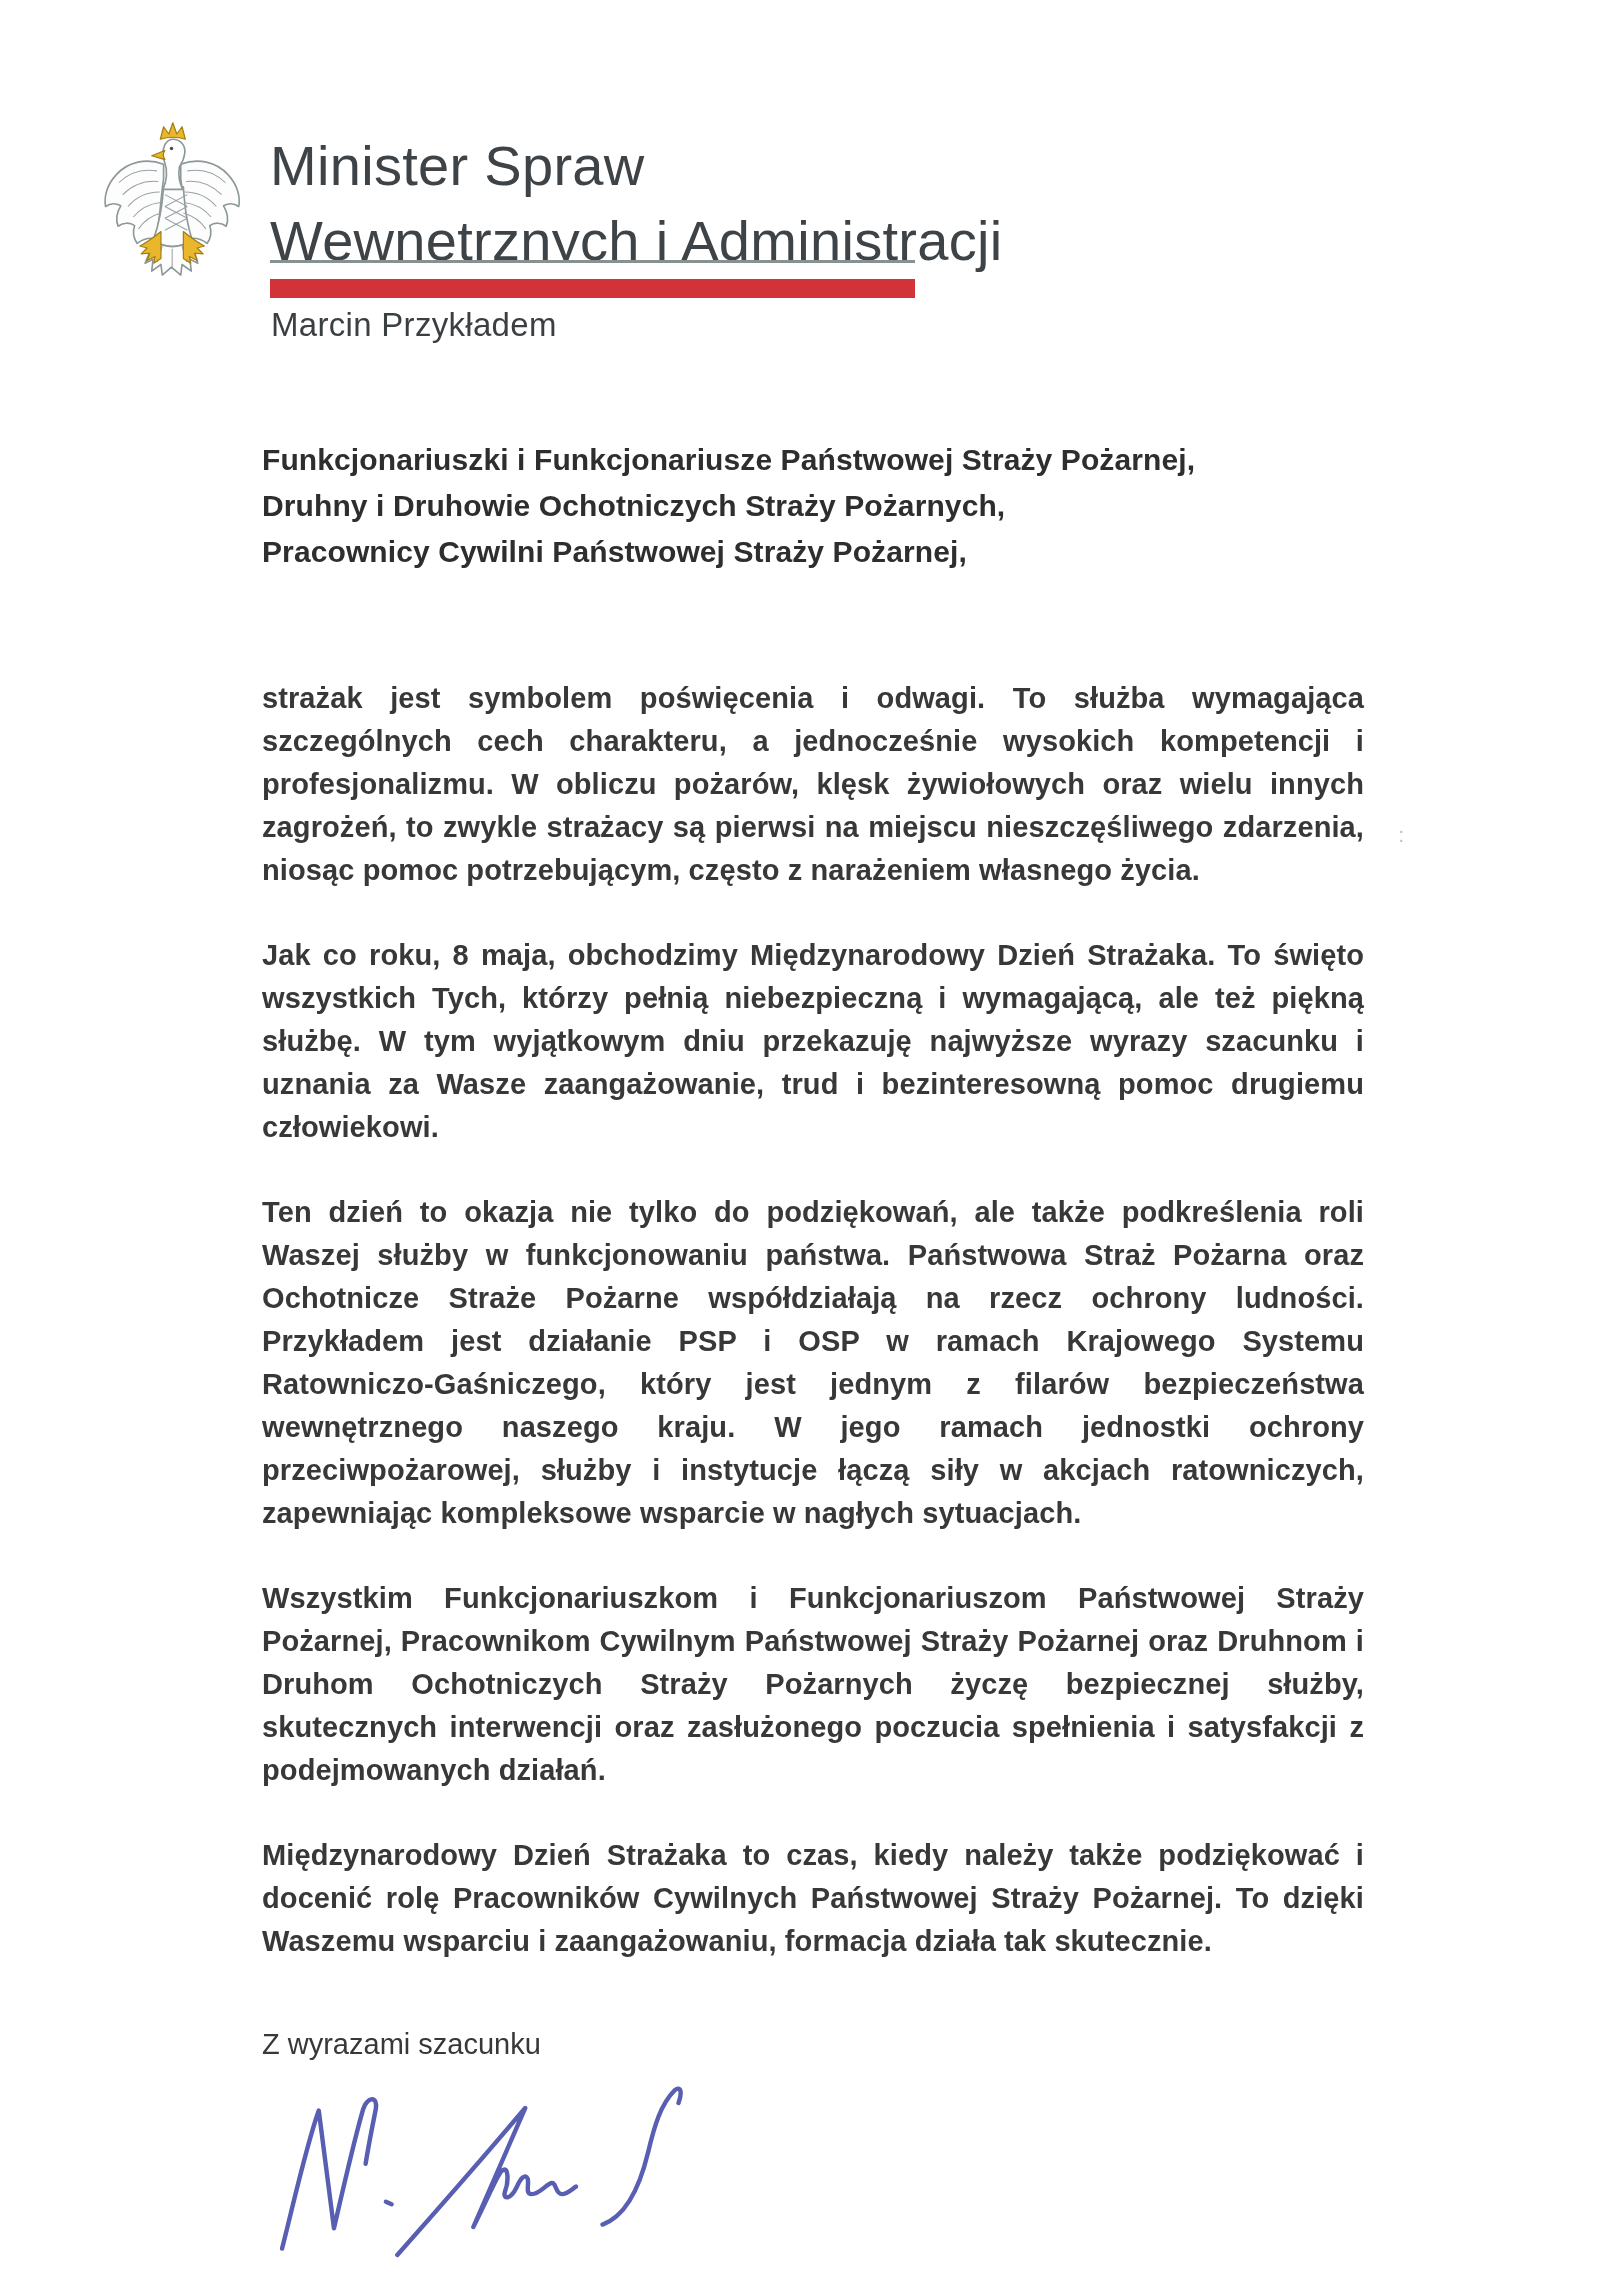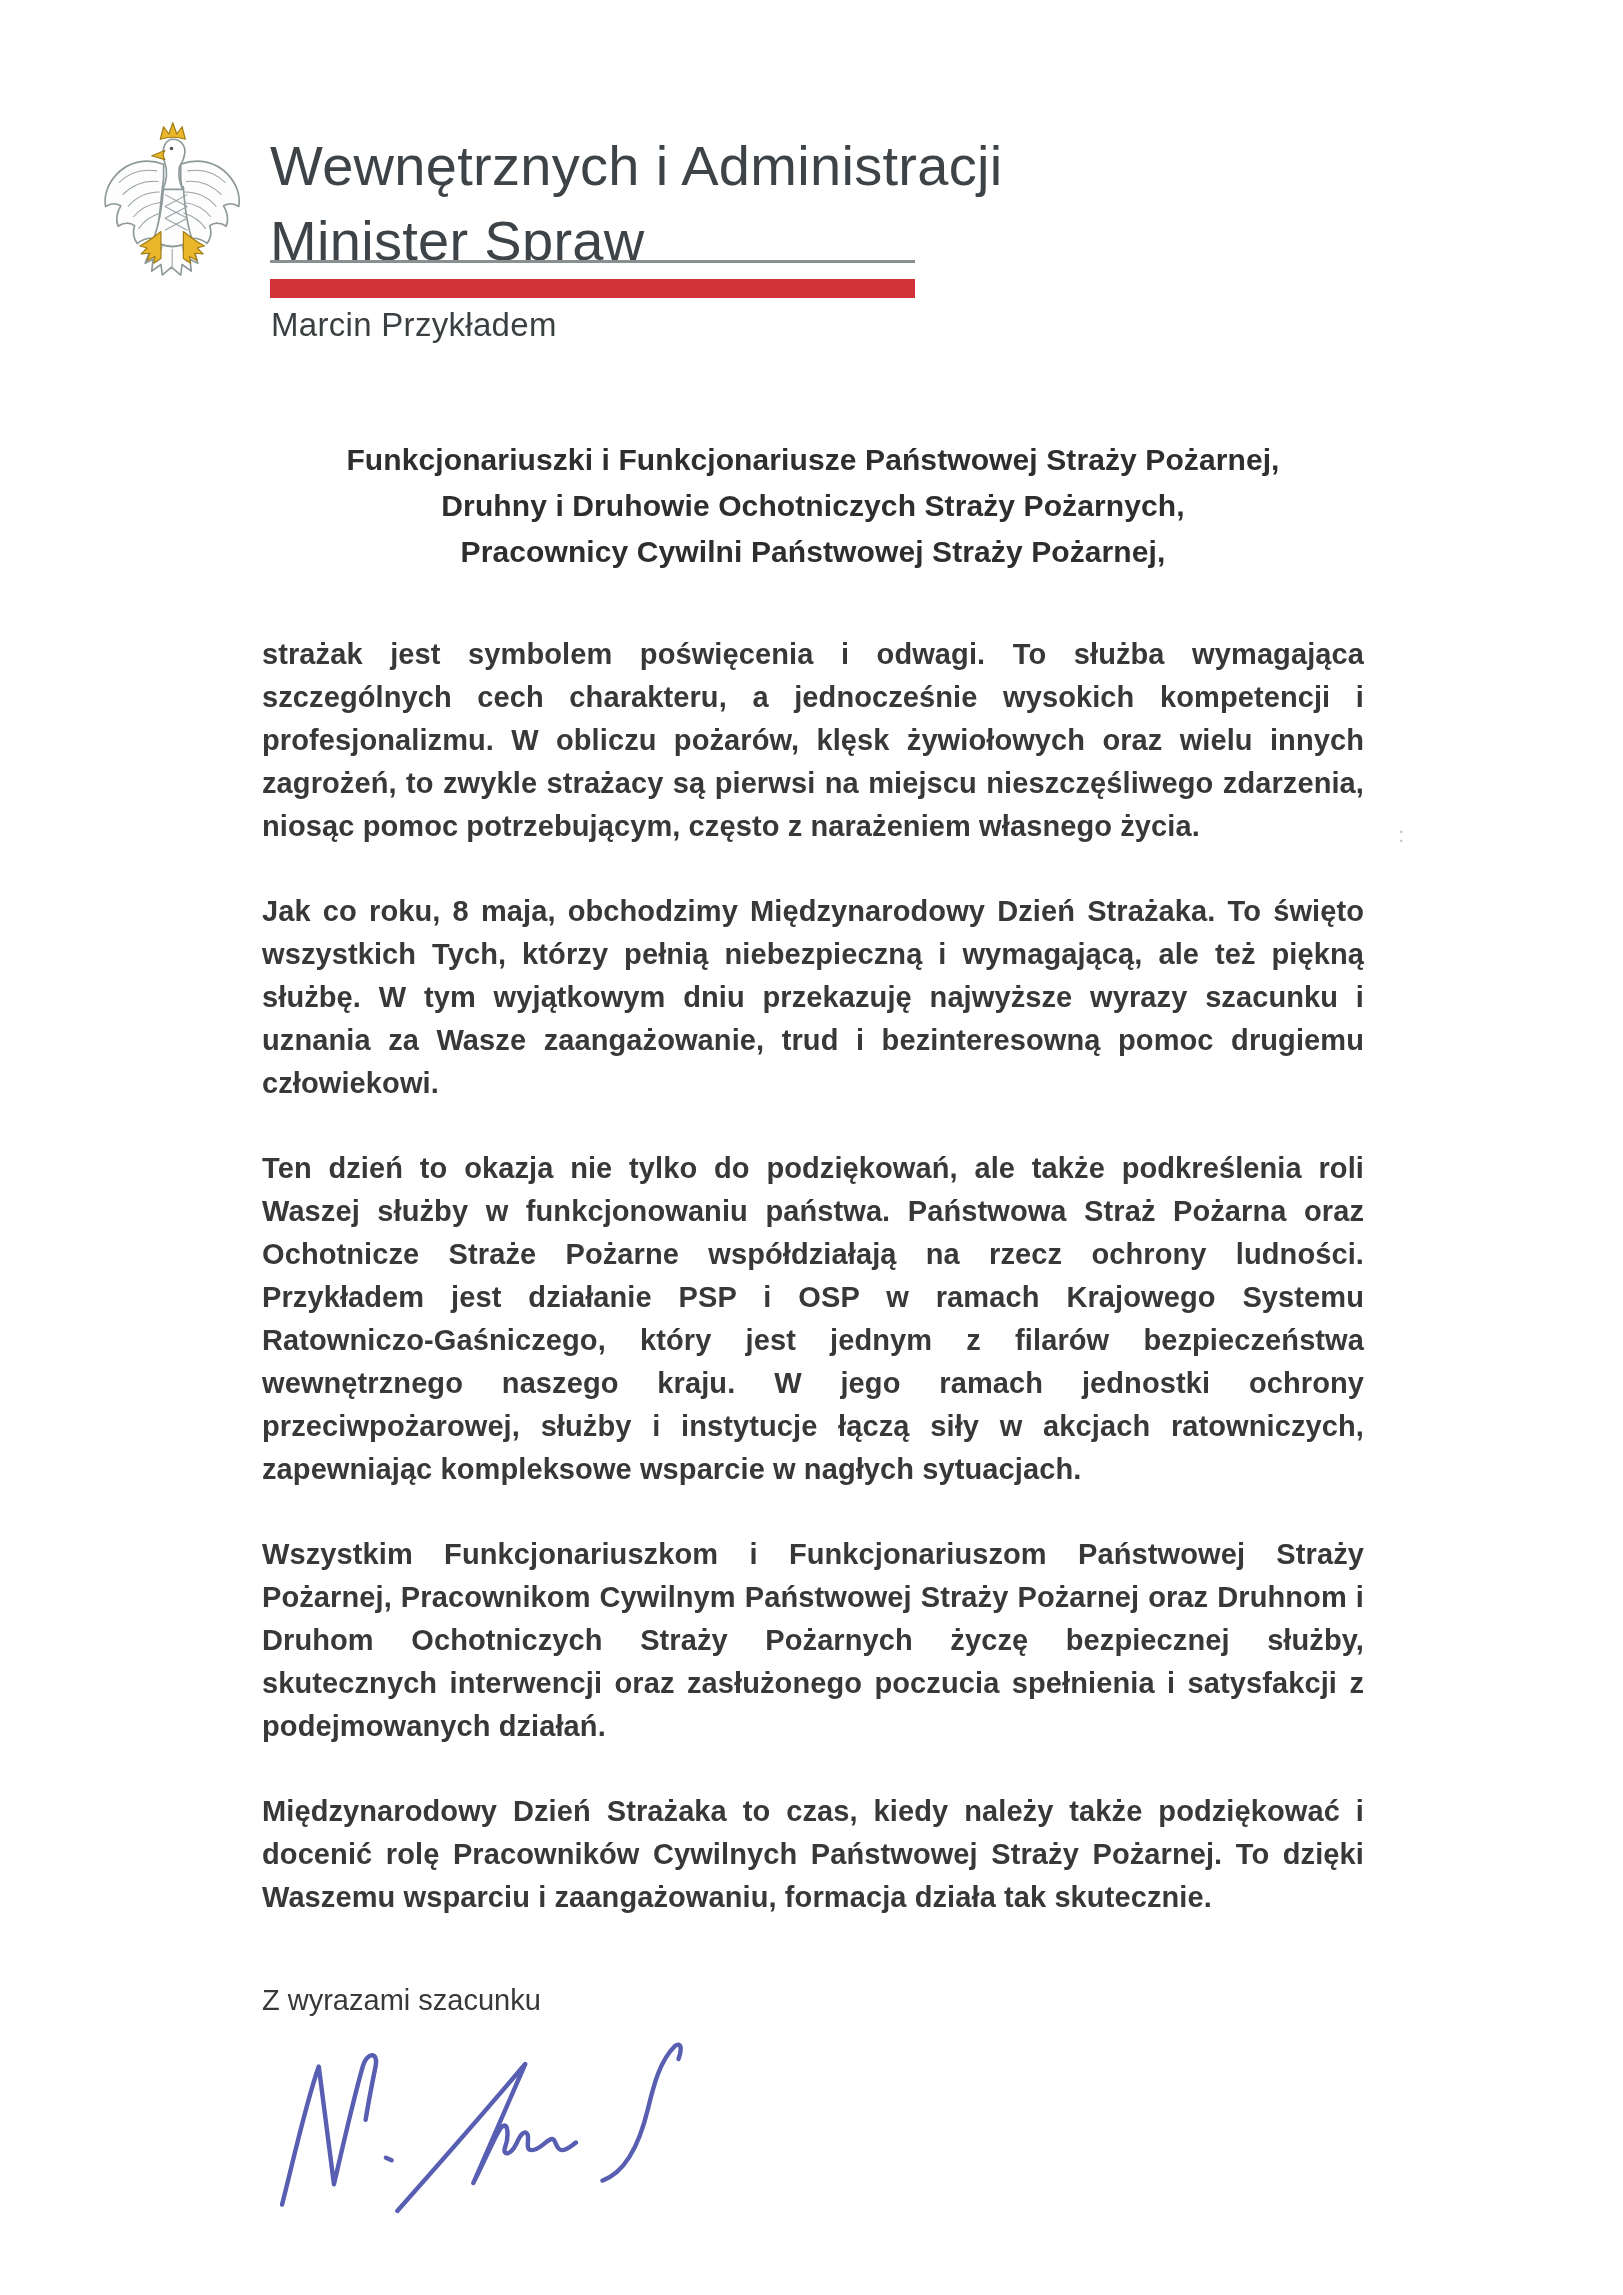--- a/index.html
+++ b/index.html
@@ -63,23 +63,22 @@
     left: 262px;
     top: 437px;
     width: 1102px;
     color: #383838;
   }
   .salutation {
     font-weight: 700;
     font-size: 30px;
     line-height: 46px;
     color: #2e2e2e;
-    margin-bottom: 58px;
+    margin-bottom: 102px;
     letter-spacing: 0.1px;
-    text-align: center;
   }
   .para {
     font-size: 29px;
     line-height: 43px;
     text-align: justify;
     margin: 0 0 42px 0;
     letter-spacing: 0.1px;
     font-weight: bold;
   }
   .closing {
@@ -148,22 +147,22 @@
     <g stroke="#a07d14" stroke-width="1.8" fill="#e9b62c" stroke-linejoin="round">
       <path d="M93,26 L98,7 L106,18 L112,1 L118,18 L126,7 L131,26 Q112,20 93,26 Z"></path>
       <path d="M100,43 L80,51 L100,57 Q95,50 100,43 Z"></path>
       <path d="M94,166 C84,174 74,182 62,188 L73,191 L64,200 L77,199 L73,210 L85,204 L83,214 L94,207 Z"></path>
       <path d="M128,166 C138,174 148,182 160,188 L149,191 L158,200 L145,199 L149,210 L137,204 L139,214 L128,207 Z"></path>
     </g>
     <circle cx="110" cy="40" r="2.6" fill="#4a4f52"></circle>
   </svg>
 
   <div class="ministry-title">
+    <div>Minister Spraw</div>
     <div>Wewnętrznych i Administracji</div>
-    <div>Minister Spraw</div>
   </div>
 
   <div class="flag-divider">
     <div class="flag-white"></div>
     <div class="flag-red"></div>
   </div>
 
   <div class="minister-name">Marcin Przykładem</div>
 
   <div class="letter">

